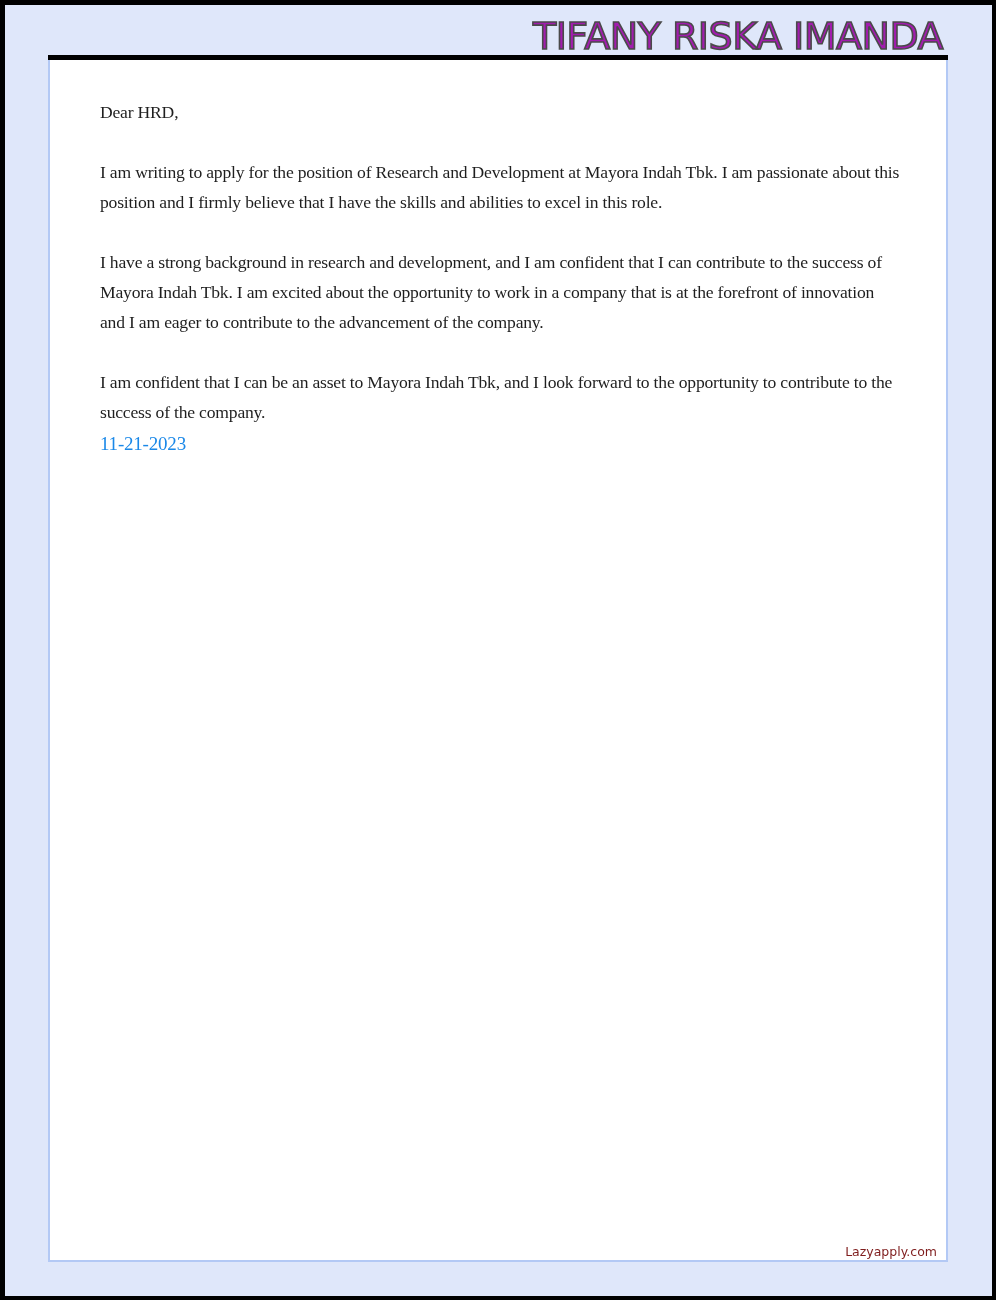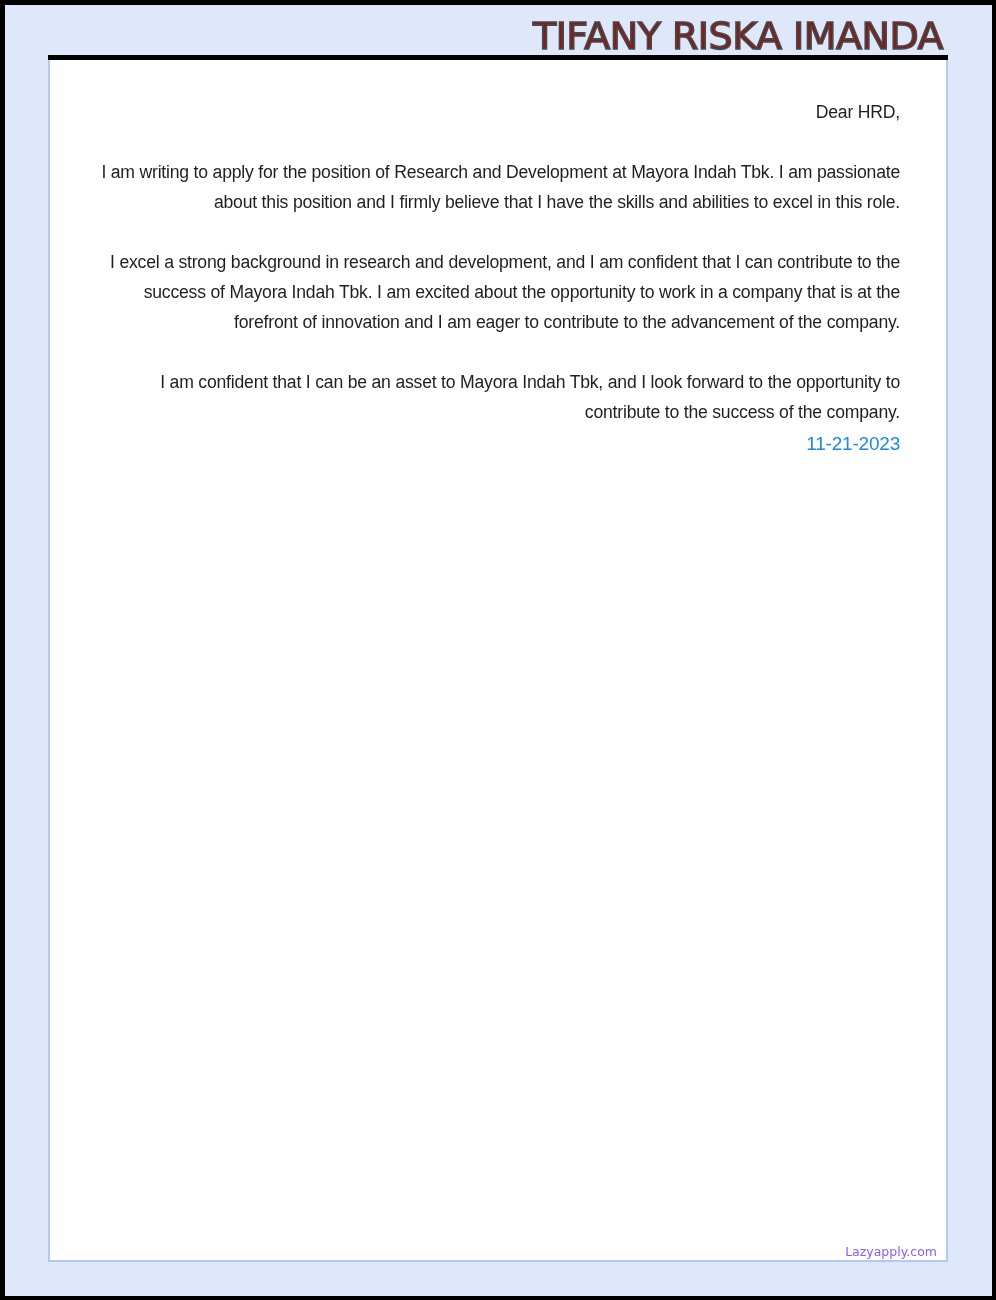--- a/index.html
+++ b/index.html
@@ -22,21 +22,21 @@
       height: 1291px;
       background: #dfe7fa;
     }
     .name {
       position: absolute;
       right: 49px;
       top: 12px;
       font-family: "DejaVu Sans", sans-serif;
       font-size: 38px;
       letter-spacing: -0.5px;
-      color: #7f1d1d;
+      color: #a21caf;
       -webkit-text-stroke: 1.6px #4a4a4a;
       white-space: nowrap;
       line-height: 1;
     }
     .page {
       position: absolute;
       left: 43px;
       top: 50px;
       width: 896px;
       height: 1205px;
@@ -52,57 +52,56 @@
       top: 0;
       width: 900px;
       height: 5px;
       background: #000;
     }
     .content {
       position: absolute;
       left: 50px;
       top: 42px;
       width: 800px;
-      font-family: Liberation Sans, sans-serif;
+      font-family: Liberation Serif, serif;
       font-size: 17.6px;
       line-height: 30px;
       color: #1f1f1f;
       letter-spacing: -0.2px;
-      text-align: right;
     }
     .content p {
       margin: 0 0 30px 0;
     }
     .content p.last {
       margin-bottom: 2px;
     }
     .date {
       color: #1a88e8;
       font-size: 19px;
       line-height: 30px;
     }
     .footer {
       position: absolute;
       right: 9px;
       bottom: 0px;
       font-family: "DejaVu Sans", sans-serif;
       font-size: 12.5px;
-      color: #8b5cf6;
+      color: #7f1d1d;
       line-height: 16px;
     }
   </style>
 </head>
 <body>
 
 <div class="frame">
   <div class="name">TIFANY RISKA IMANDA</div>
   <div class="page">
     <div class="topbar"></div>
     <div class="content">
       <p>Dear HRD,</p>
       <p>I am writing to apply for the position of Research and Development at Mayora Indah Tbk. I am passionate about this position and I firmly believe that I have the skills and abilities to excel in this role.</p>
-      <p>I excel a strong background in research and development, and I am confident that I can contribute to the success of Mayora Indah Tbk. I am excited about the opportunity to work in a company that is at the forefront of innovation and I am eager to contribute to the advancement of the company.</p>
+      <p>I have a strong background in research and development, and I am confident that I can contribute to the success of Mayora Indah Tbk. I am excited about the opportunity to work in a company that is at the forefront of innovation and I am eager to contribute to the advancement of the company.</p>
       <p class="last">I am confident that I can be an asset to Mayora Indah Tbk, and I look forward to the opportunity to contribute to the success of the company.</p>
       <div class="date">11-21-2023</div>
     </div>
     <div class="footer">Lazyapply.com</div>
   </div>
 </div>
 
 </body></html>

